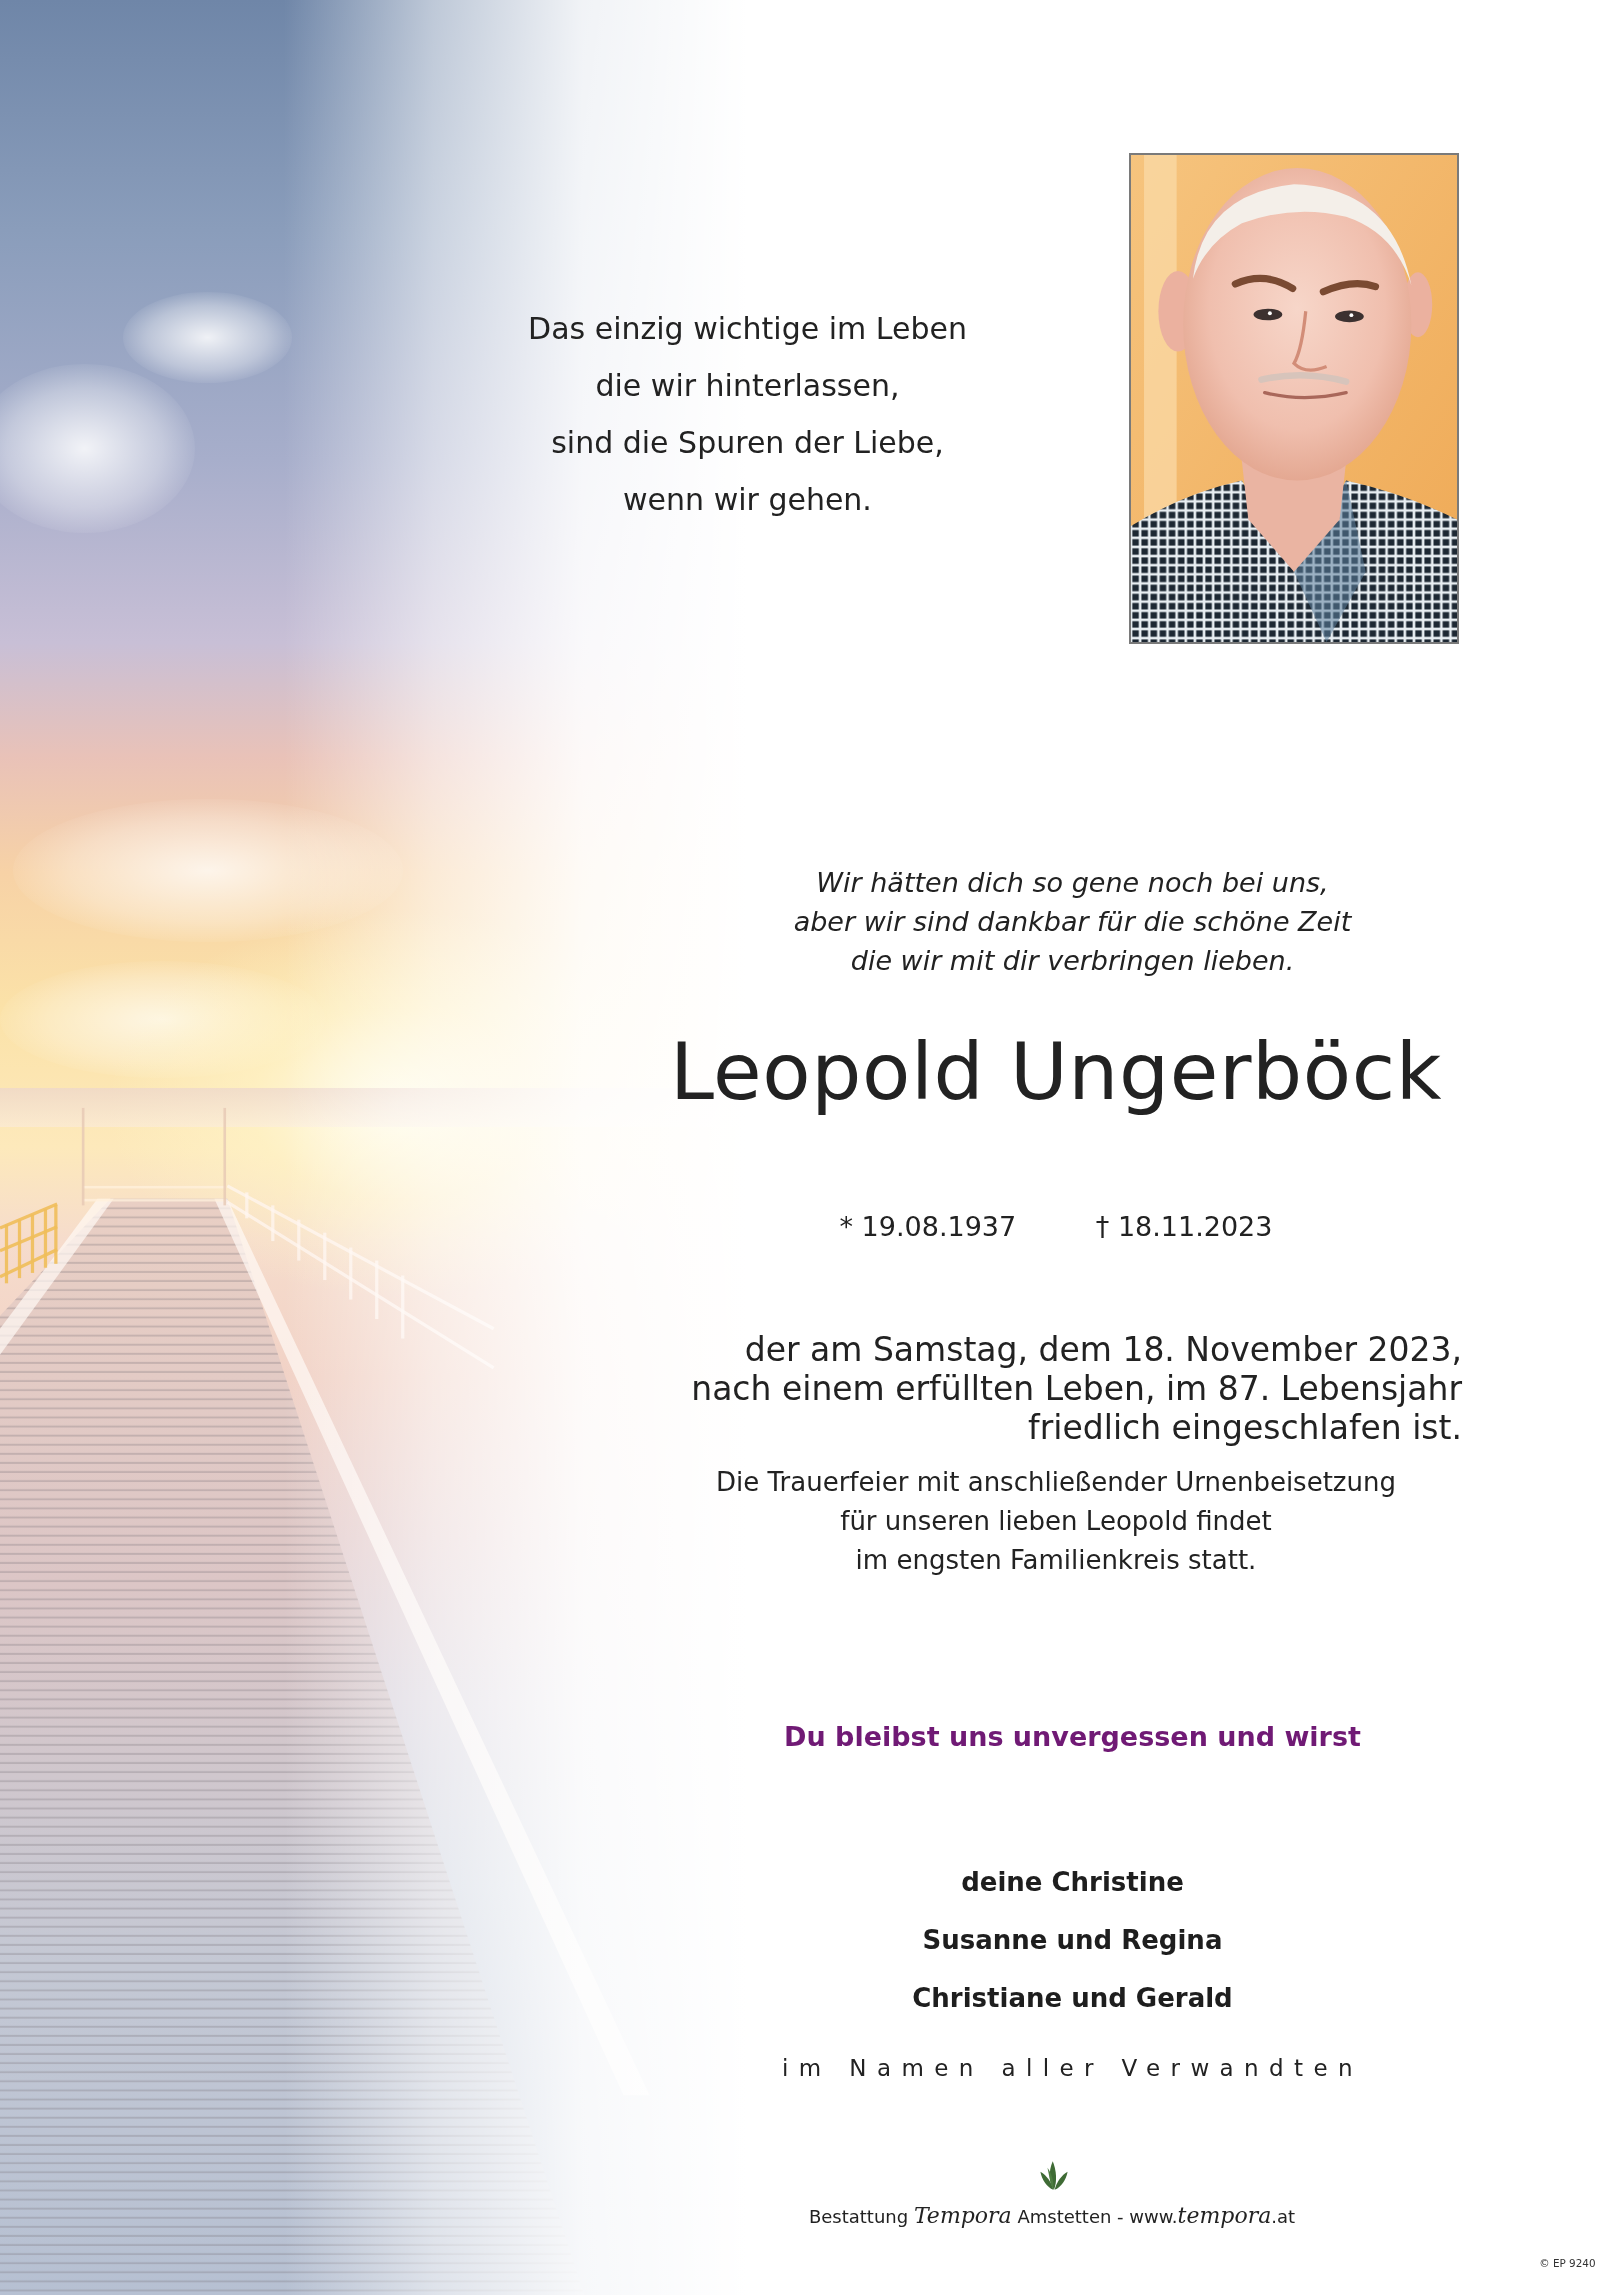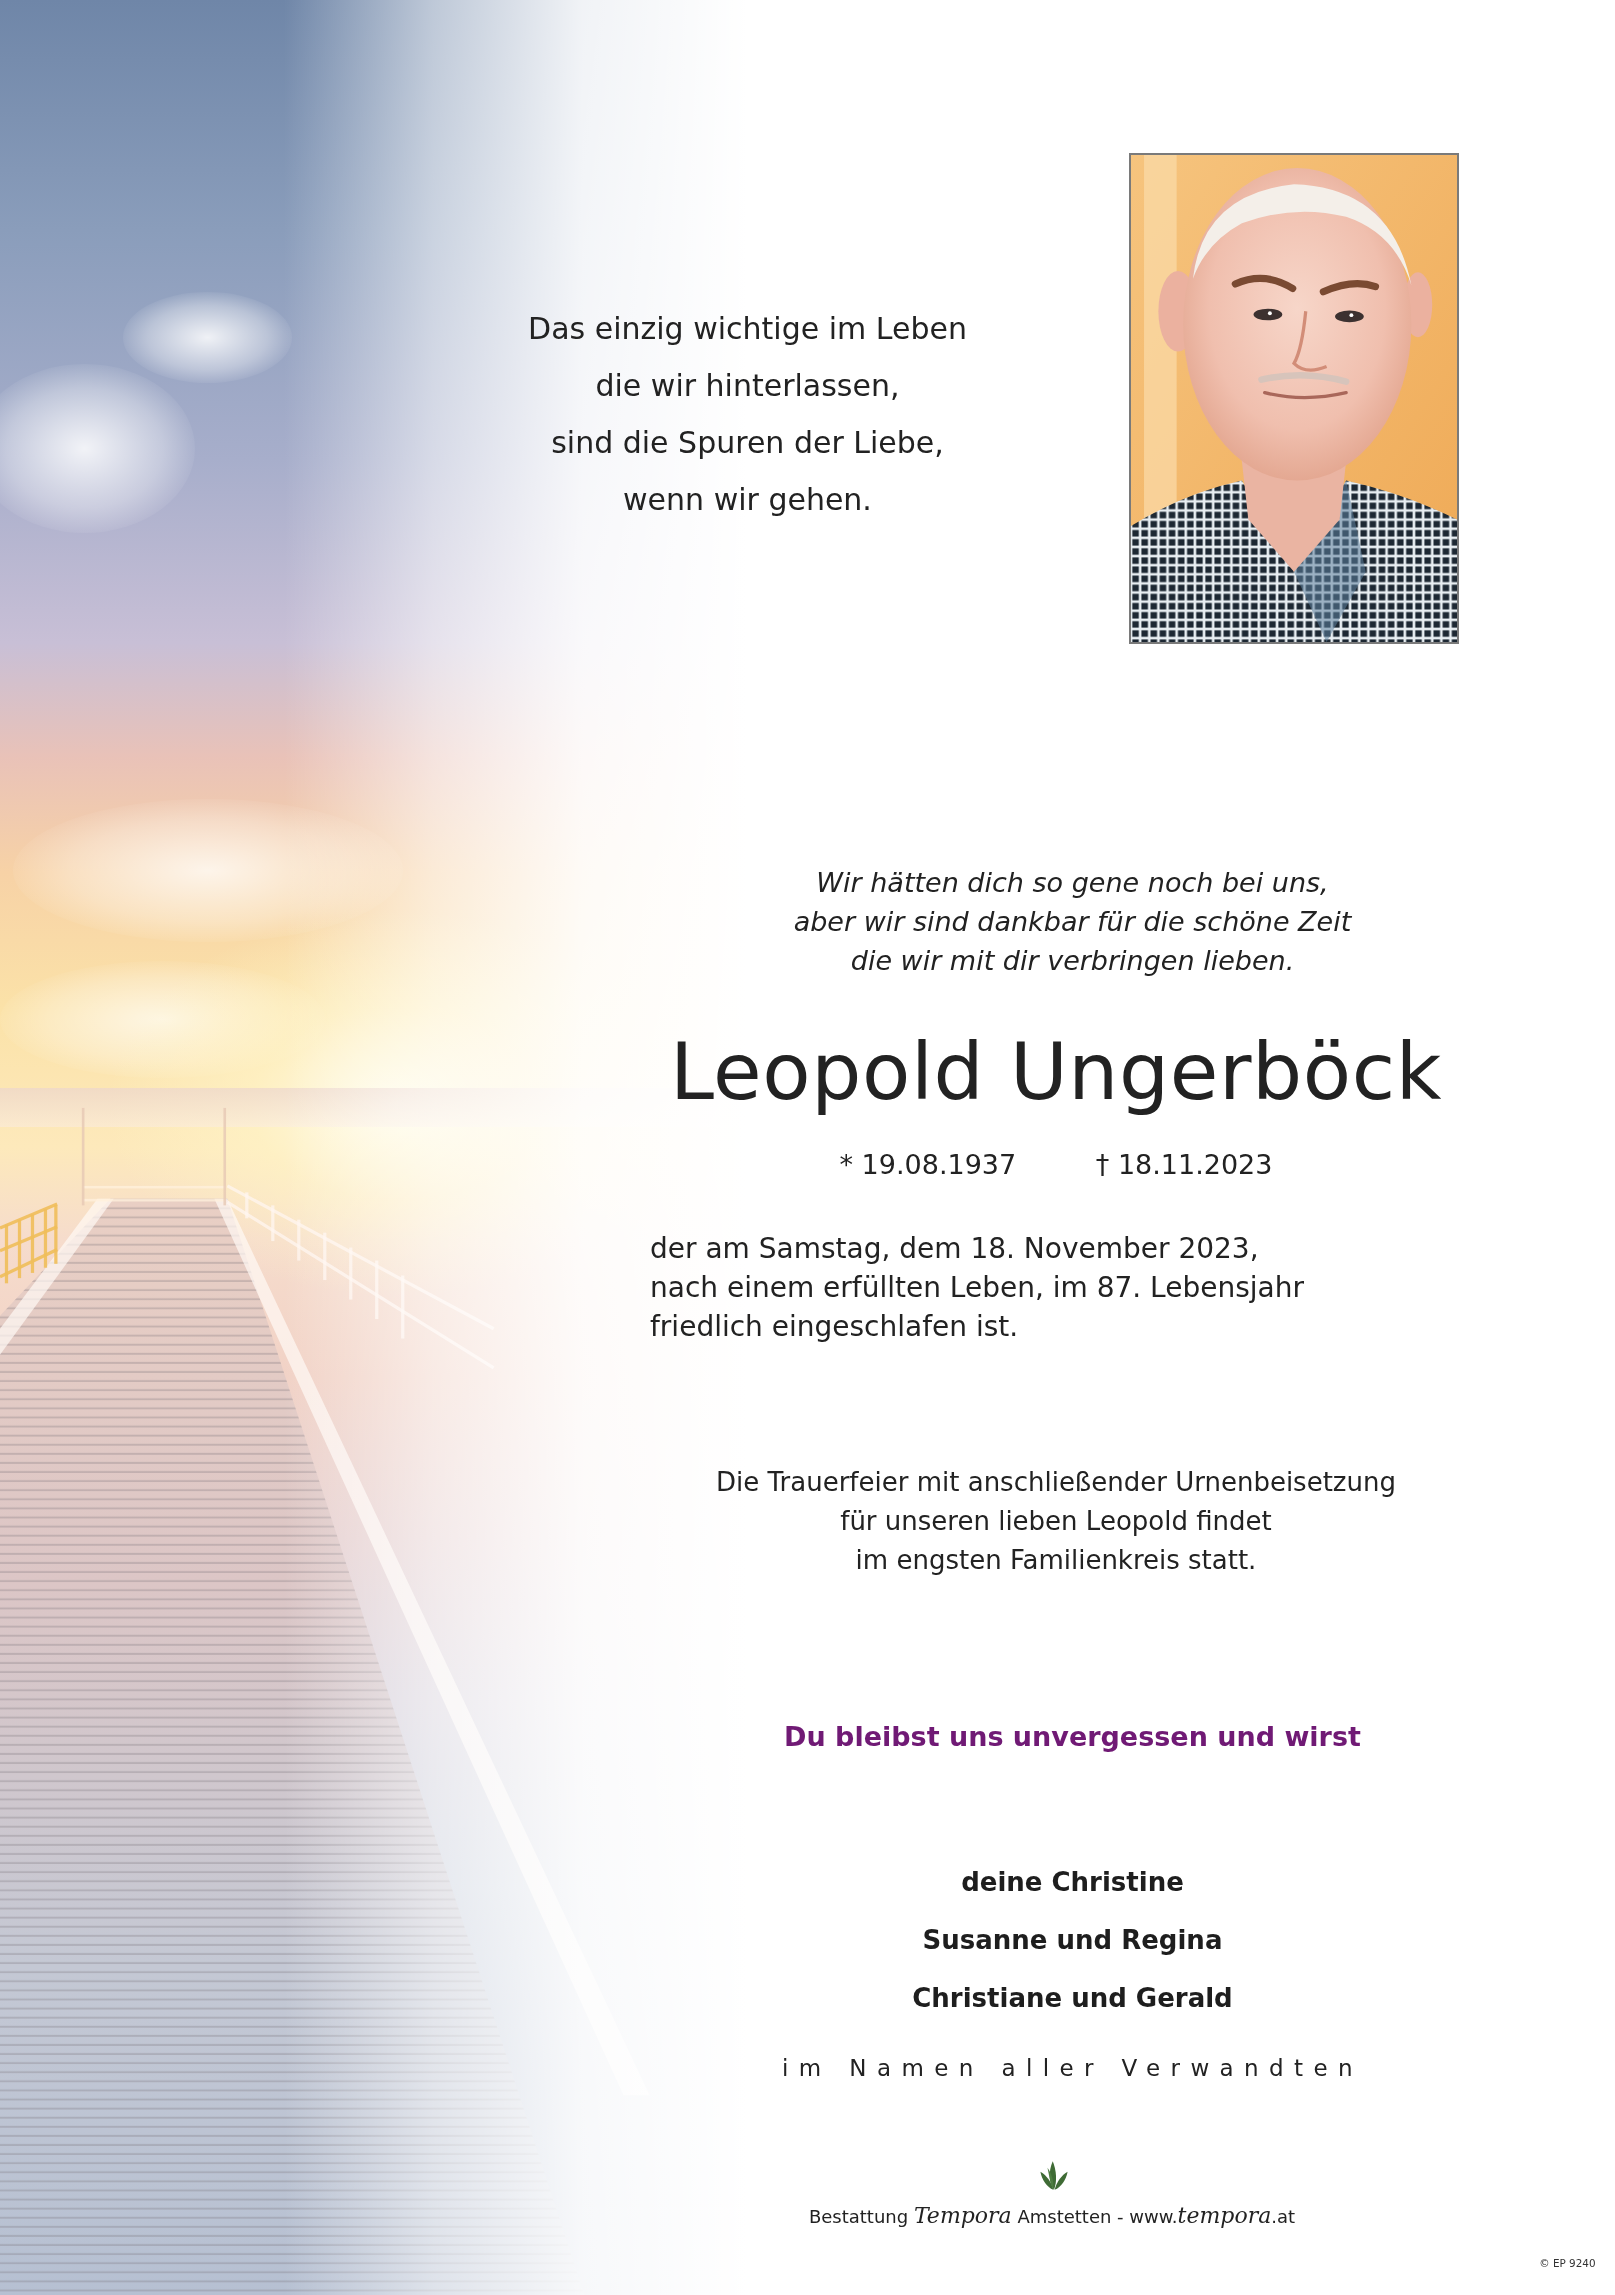--- a/index.html
+++ b/index.html
@@ -135,36 +135,36 @@
     font-size: 79px;
     line-height: 104px;
     letter-spacing: 0.6px;
     color: #222;
     white-space: nowrap;
   }
 
   
   .dates {
     position: absolute;
-    left: 650px; top: 1145px;
+    left: 650px; top: 1207px;
     width: 812px;
     text-align: center;
     font-size: 27px;
     line-height: 39px;
     white-space: nowrap;
   }
   .dates .birth { margin-right: 71px; }
 
   
   .notice {
     position: absolute;
-    left: 650px; top: 1229px;
+    left: 650px; top: 1330px;
     width: 812px;
-    text-align: left;
-    font-size: 28px;
+    text-align: right;
+    font-size: 33px;
     line-height: 39px;
   }
   .notice div, .ceremony div, .closing div { white-space: nowrap; }
 
   
   .ceremony {
     position: absolute;
     left: 650px; top: 1463px;
     width: 812px;
     text-align: center;

